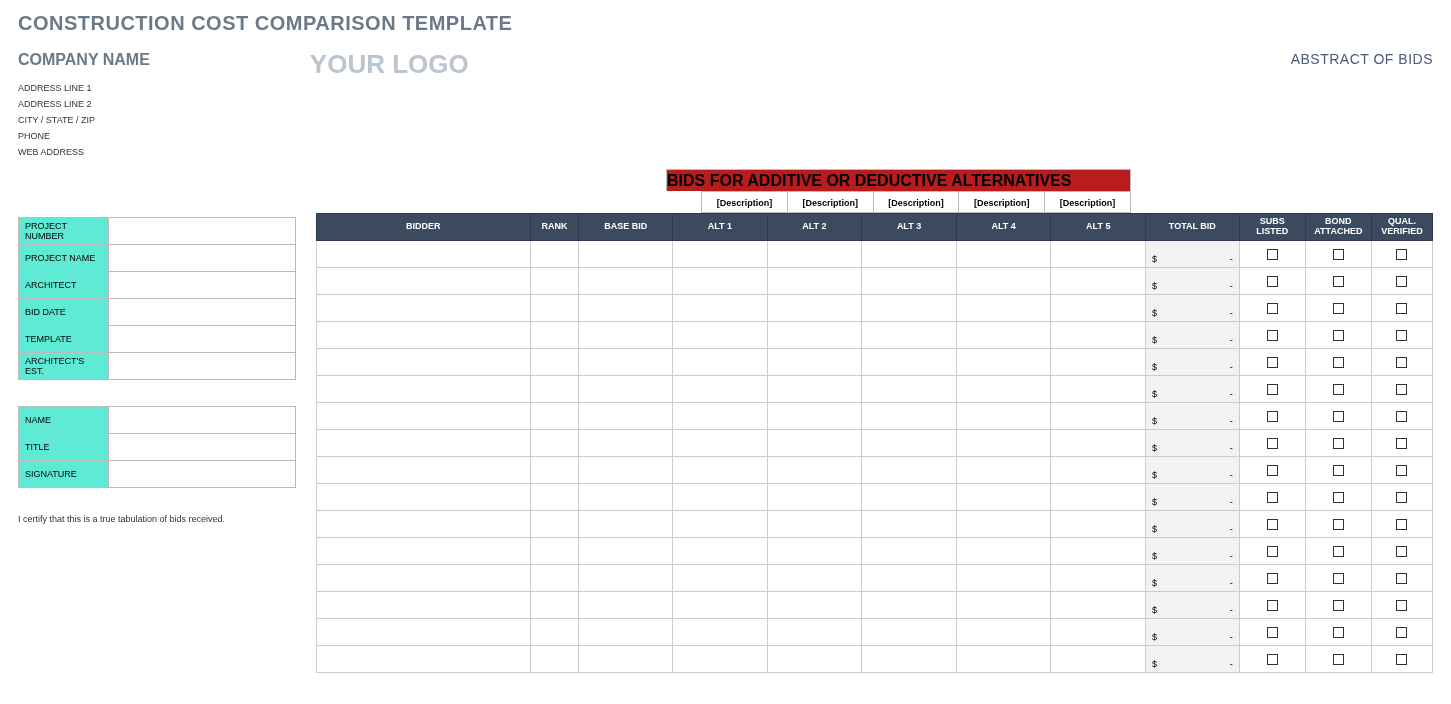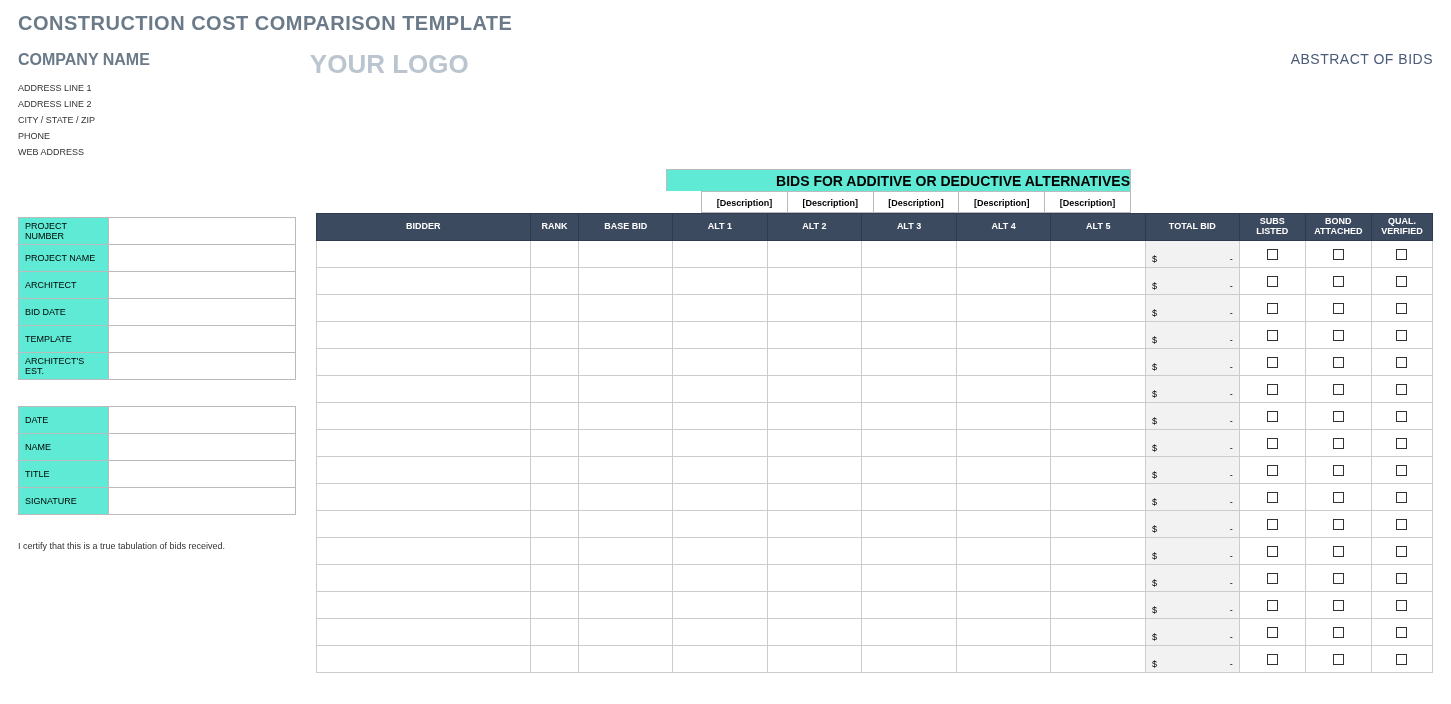--- a/index.html
+++ b/index.html
@@ -75,23 +75,23 @@
     margin-top: 8px;
   }
 
   
   .alt-header-wrap {
     margin-left: 350px; 
     width: 465px; 
   }
   .alt-header-title {
     border: 1px solid #bbb;
-    background: #5eead4;
-    text-align: right;
-    font-size: 14px;
+    background: #b91c1c;
+    text-align: left;
+    font-size: 16px;
     font-weight: bold;
     height: 22px;
     line-height: 22px;
     border-bottom: none;
   }
   .alt-desc-row { display: flex; margin-left: 35px; }
   .alt-desc-cell {
     border: 1px solid #bbb;
     border-left: none;
     background: #fff;
@@ -199,24 +199,20 @@
           </tr>
       <tr>
             <td class="lbl">ARCHITECT'S EST.</td>
             <td></td>
           </tr>
     </tbody>
       </table>
 
     <table class="info-tbl">
       <tbody>
-          <tr>
-            <td class="lbl">DATE</td>
-            <td></td>
-          </tr>
       <tr>
             <td class="lbl">NAME</td>
             <td></td>
           </tr>
       <tr>
             <td class="lbl">TITLE</td>
             <td></td>
           </tr>
       <tr>
             <td class="lbl">SIGNATURE</td>

